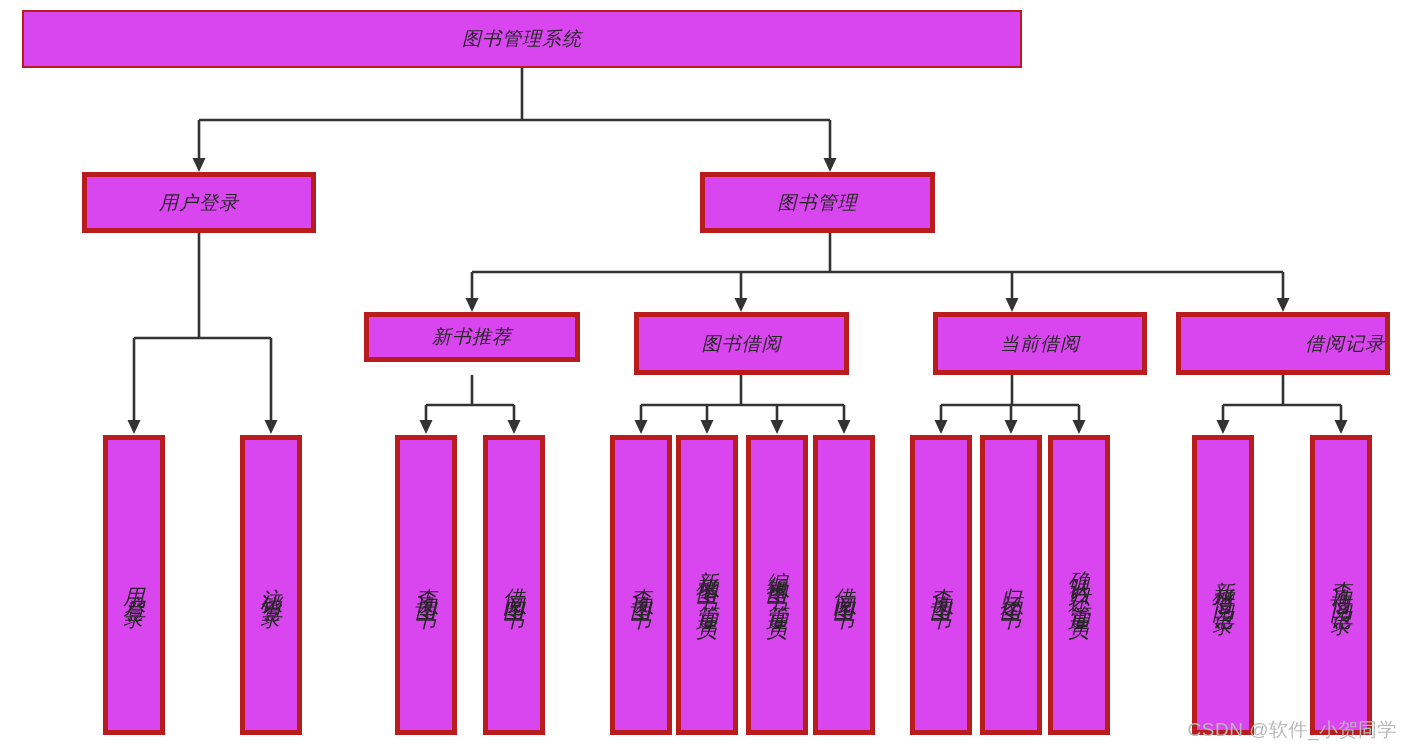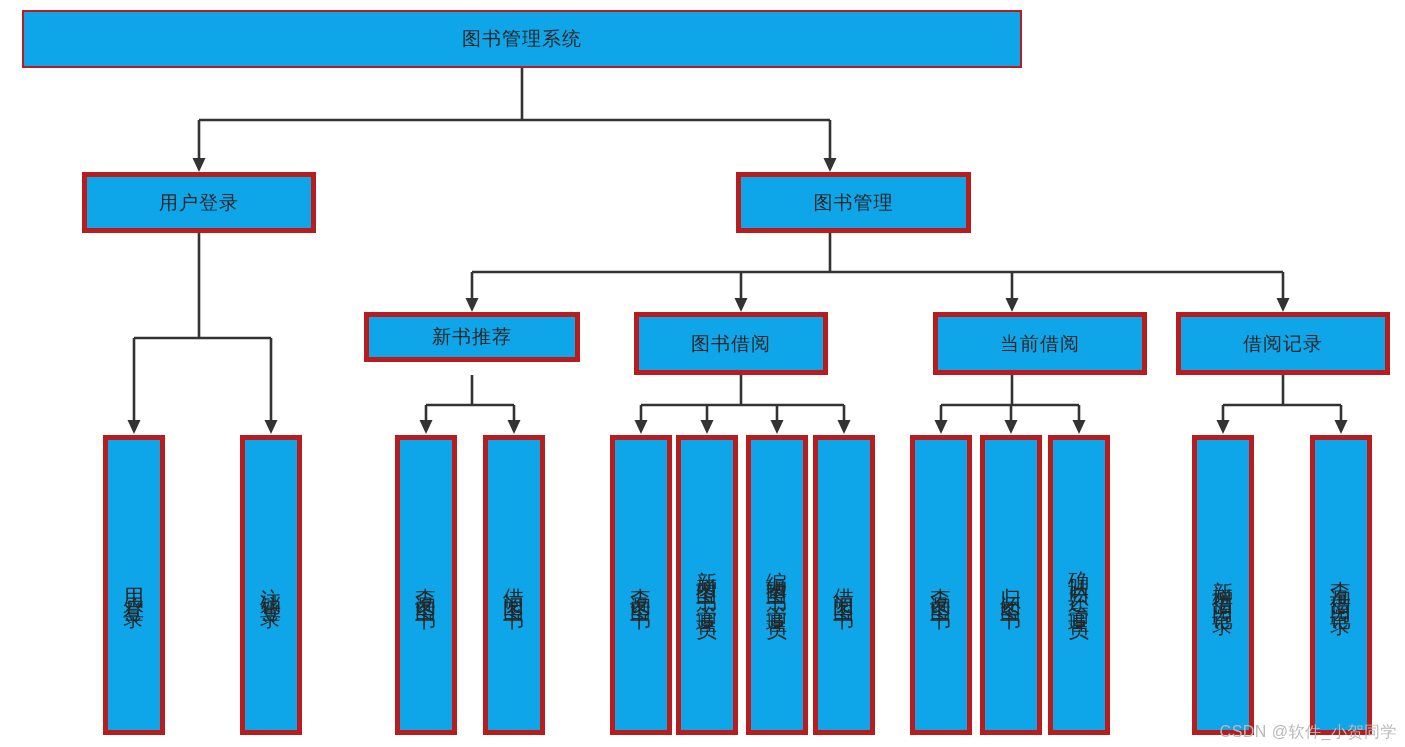--- a/index.html
+++ b/index.html
@@ -9,41 +9,42 @@
     background:#ffffff;
     font-family:"Liberation Sans","DejaVu Sans",sans-serif;
     overflow:hidden;
   }
   #wires{position:absolute;left:0;top:0;width:1405px;height:747px;}
   #wires path{stroke:#333333;stroke-width:2.6;fill:none;}
   #wires polygon{fill:#333333;stroke:none;}
   .box{
     position:absolute;
     box-sizing:border-box;
-    background:#0ea5e9;
+    background:#d946ef;
     border:5px solid #b91c1c;
     display:flex;align-items:center;justify-content:center;
     color:#262626;
     text-align:center;
+    font-style:italic;
   }
   .hbox{font-size:19px;letter-spacing:1px;}
   .rootbox{border-width:2px;}
   .vbox{width:62px;top:435px;height:300px;}
   .vbox .vtext{
     writing-mode:vertical-rl;
     text-orientation:mixed;
     font-size:21px;
     letter-spacing:7px;
     line-height:1;
     white-space:nowrap;
   }
   .watermark{
     position:absolute;
     right:8px;bottom:4px;
-    font-size:16px;
+    font-size:19px;
     color:#b9b9b9;
     letter-spacing:0.5px;
   }
 </style>
 </head>
 <body>
 
 <div id="stage">
 
   <svg id="wires" viewBox="0 0 1405 747" xmlns="http://www.w3.org/2000/svg">
@@ -82,34 +83,34 @@
     <polygon points="1334.5,420 1347.5,420 1341,434"></polygon>
   </svg>
 
   <div class="box hbox rootbox" style="left:22px;top:10px;width:1000px;height:58px;">
     <span>图书管理系统</span>
   </div>
 
   <div class="box hbox" style="left:82px;top:172px;width:234px;height:61px;">
     <span>用户登录</span>
   </div>
-  <div class="box hbox" style="left:736px;top:172px;width:235px;height:61px;justify-content:center;">
+  <div class="box hbox" style="left:700px;top:172px;width:235px;height:61px;justify-content:center;">
     <span>图书管理</span>
   </div>
 
   <div class="box hbox" style="left:364px;top:312px;width:216px;height:50px;">
     <span>新书推荐</span>
   </div>
-  <div class="box hbox" style="left:634px;top:312px;width:194px;height:63px;">
+  <div class="box hbox" style="left:634px;top:312px;width:215px;height:63px;">
     <span>图书借阅</span>
   </div>
   <div class="box hbox" style="left:933px;top:312px;width:214px;height:63px;">
     <span>当前借阅</span>
   </div>
-  <div class="box hbox" style="left:1176px;top:312px;width:214px;height:63px;">
+  <div class="box hbox" style="left:1176px;top:312px;width:214px;height:63px;justify-content:flex-end;">
     <span>借阅记录</span>
   </div>
 
   <div class="box vbox" style="left:103px;">
     <span class="vtext">用户登录</span>
   </div>
   <div class="box vbox" style="left:240px;">
     <span class="vtext">注销登录</span>
   </div>
 

